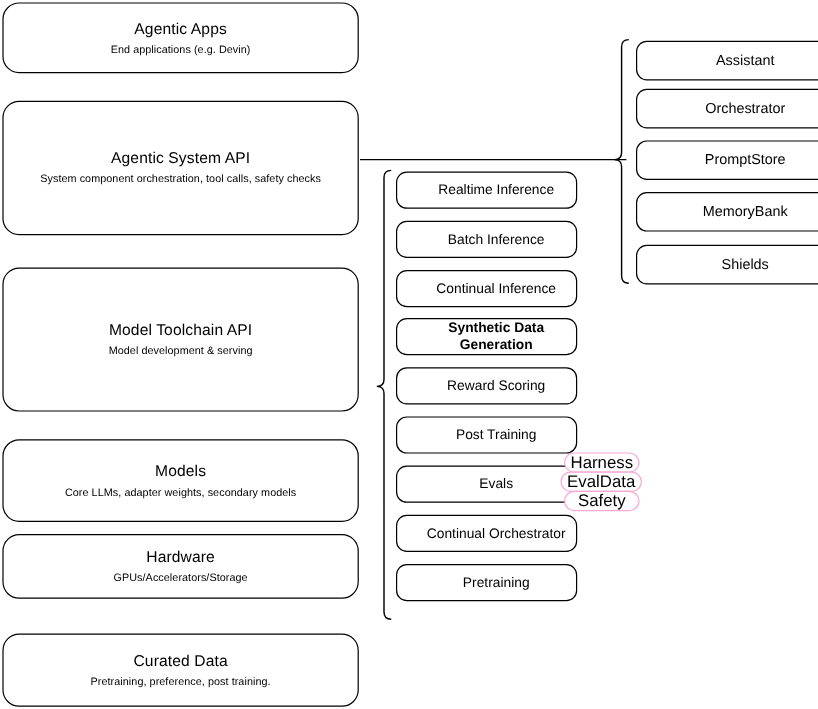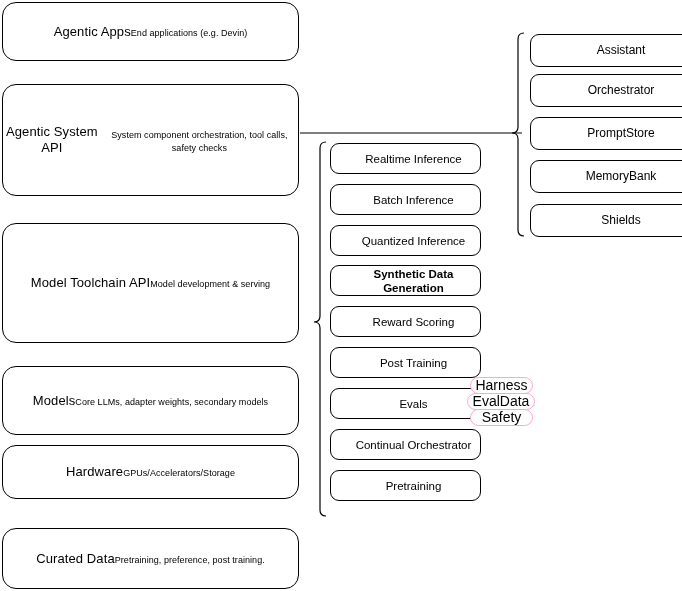--- a/index.html
+++ b/index.html
@@ -20,21 +20,21 @@
     left: 0; top: 0;
     width: 682px;
     height: 591px;
   }
   .box {
     position: absolute;
     box-sizing: border-box;
     border: 1px solid #000000;
     background: #ffffff;
     display: flex;
-    flex-direction: row;
+    flex-direction: column;
     align-items: center;
     justify-content: center;
     text-align: center;
   }
   
   .stack-box {
     border-radius: 14px;
     left: 2px;
     width: 297px;
   }
@@ -150,21 +150,21 @@
     <div class="stack-sub">Pretraining, preference, post training.</div>
   </div>
 
   <div class="box mid-box" style="top:143px;">
     <span>Realtime Inference</span>
   </div>
   <div class="box mid-box" style="top:184px;">
     <span>Batch Inference</span>
   </div>
   <div class="box mid-box" style="top:225px;">
-    <span>Quantized Inference</span>
+    <span>Continual Inference</span>
   </div>
   <div class="box mid-box" style="top:265px;font-weight:bold;">
     <span>Synthetic Data Generation</span>
   </div>
   <div class="box mid-box" style="top:306px;">
     <span>Reward Scoring</span>
   </div>
   <div class="box mid-box" style="top:347px;">
     <span>Post Training</span>
   </div>

